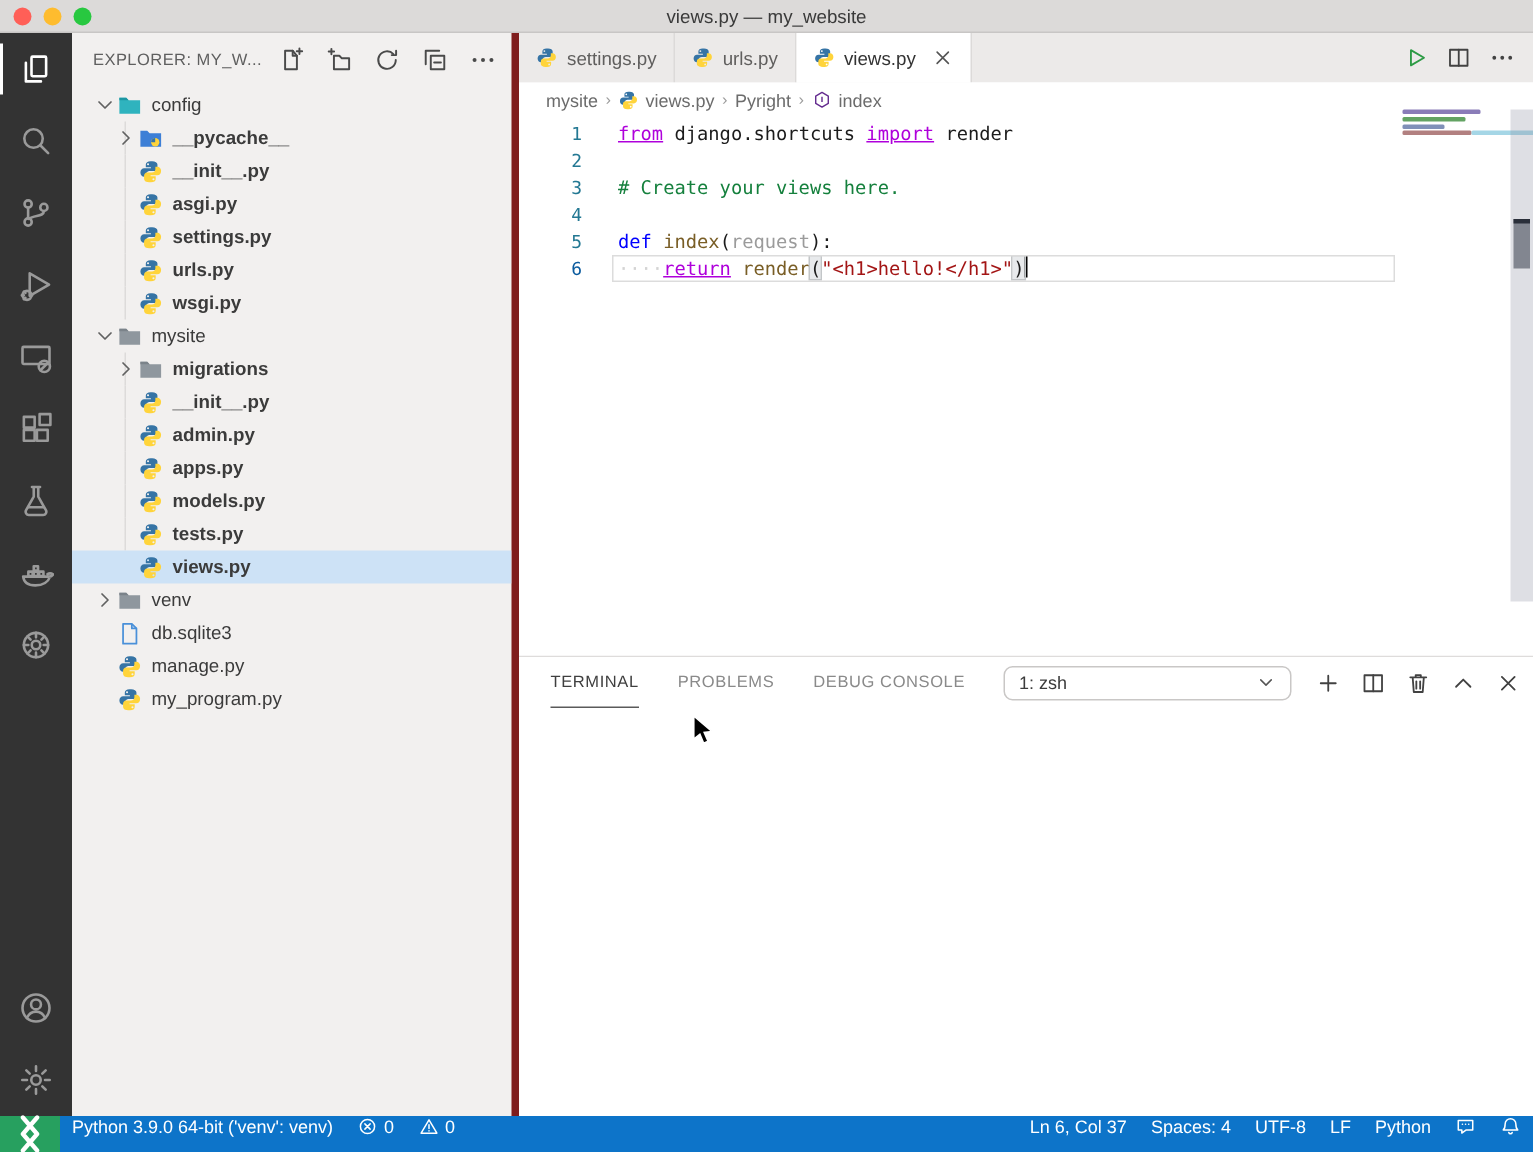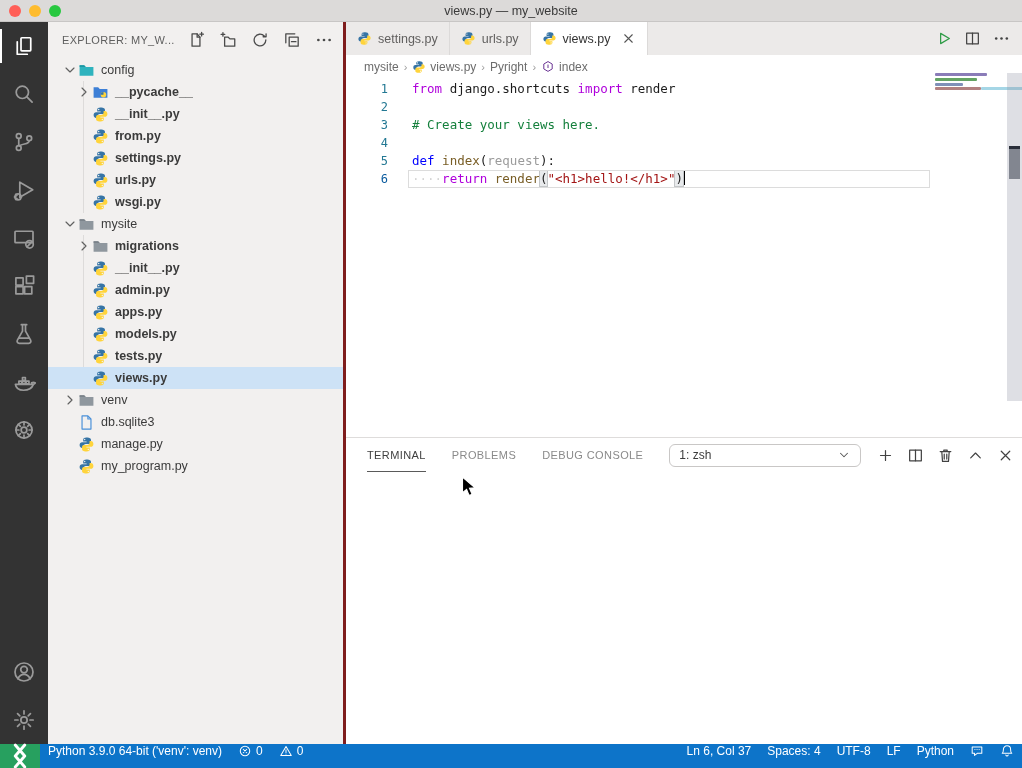--- a/index.html
+++ b/index.html
@@ -19,21 +19,21 @@
 
   
   .activitybar { width:48px; background:#333333; display:flex; flex-direction:column; flex:none; }
   .ab-item { height:48px; display:flex; align-items:center; justify-content:center; color:#9a9a9a; position:relative; cursor:pointer; }
   .ab-item .ic { width:24px; height:24px; }
   .ab-item.active { color:#ffffff; }
   .ab-item.active::before { content:''; position:absolute; left:0; top:7px; bottom:7px; width:2px; background:#fff; }
   .ab-spacer { flex:1; }
 
   
-  .sidebar { width:298px; background:#f2f0ef; border-right:3px solid #7f1d1d; display:flex; flex-direction:column; flex:none; }
+  .sidebar { width:298px; background:#f2f0ef; border-right:5px solid #7f1d1d; display:flex; flex-direction:column; flex:none; }
   .sb-header { height:35px; display:flex; align-items:center; padding:0 10px 0 14px; flex:none; }
   .sb-title { font-size:11px; color:#5f5f5f; letter-spacing:.3px; flex:1; white-space:nowrap; overflow:hidden; }
   .sb-actions { display:flex; gap:14px; color:#4a4a4a; }
   .sb-action { width:18px; height:18px; cursor:pointer; }
   .tree { flex:1; overflow:hidden; padding-top:2px; }
   .tree-row { height:22px; display:flex; align-items:center; padding-left:14px; cursor:pointer; white-space:nowrap; }
   .tree-row.lvl1 { padding-left:28px; background:linear-gradient(#dddbda,#dddbda) no-repeat 35px 0 / 1px 100%;font-weight:bold; }
   .tree-row.selected { background:#cde2f6; }
   .tw { width:16px; height:16px; flex:none; color:#616161; }
   .tree-ic { width:17px; height:17px; margin-right:6px; flex:none; }
@@ -56,21 +56,21 @@
   .bc-sep { color:#9c9c9c; font-size:11px; }
   .bc-ic { width:14px; height:14px; }
 
   
   .code-area { flex:1; position:relative; display:flex; font-family:"DejaVu Sans Mono",monospace; font-size:12.5px; line-height:18px; background:#fff; }
   .gutter { width:46px; padding-top:2px; text-align:right; flex:none; }
   .ln { height:18px; padding-right:4px; color:#237893; font-size:12px; }
   .ln.active { color:#0b5b9e; }
   .code { padding:2px 0 0 20px; flex:1; position:relative; }
   .cl { height:18px; white-space:pre; }
-  .kw  { color:#af00db; }
+  .kw  { color:#af00db;text-decoration:underline; }
   .kwb { color:#0000ff; }
   .cm  { color:#15803d; }
   .str { color:#a31515; }
   .fn  { color:#795e26; }
   .prm { color:#9b9b9b; }
   .pl  { color:#1c1c1c; }
   .ws  { color:#d4d4d4; }
   .brk { background:#e8eaec; outline:1px solid #c3c6c8; }
   .caret { display:inline-block; width:2px; height:15px; background:#000; vertical-align:-2px; }
   .cur-box { position:absolute; left:62px; right:92px; top:92px; height:18px; border:1px solid #dcdcdc; pointer-events:none; }
@@ -298,21 +298,21 @@
           <span class="tree-label">__init__.py</span>
         </div>
         <div class="tree-row lvl1">
           <span class="tw"></span>
           <span class="ic tree-ic">
             <svg viewBox="0 0 16 16">
               <path fill="#3674a5" d="M7.9 1.4c-1.9 0-3 .8-3 2.1v1.7h3.2v.6H3.9c-1.4 0-2.4 1-2.4 2.7 0 1.6 1 2.7 2.4 2.7h1.2V9.6c0-1.2 1-2.1 2.2-2.1h3c1 0 1.9-.9 1.9-2V3.5c0-1.2-1.4-2.1-3.3-2.1zM6.3 2.6a.66.66 0 110 1.32.66.66 0 010-1.32z"></path>
               <path fill="#ffd43b" d="M8.1 14.6c1.9 0 3-.8 3-2.1v-1.7H7.9v-.6h4.2c1.4 0 2.4-1 2.4-2.7 0-1.6-1-2.7-2.4-2.7h-1.2v1.6c0 1.2-1 2.1-2.2 2.1h-3c-1 0-1.9.9-1.9 2v2c0 1.2 1.4 2.1 3.3 2.1zm1.6-1.2a.66.66 0 110-1.32.66.66 0 010 1.32z"></path>
             </svg>
           </span>
-          <span class="tree-label">from.py</span>
+          <span class="tree-label">asgi.py</span>
         </div>
         <div class="tree-row lvl1">
           <span class="tw"></span>
           <span class="ic tree-ic">
             <svg viewBox="0 0 16 16">
               <path fill="#3674a5" d="M7.9 1.4c-1.9 0-3 .8-3 2.1v1.7h3.2v.6H3.9c-1.4 0-2.4 1-2.4 2.7 0 1.6 1 2.7 2.4 2.7h1.2V9.6c0-1.2 1-2.1 2.2-2.1h3c1 0 1.9-.9 1.9-2V3.5c0-1.2-1.4-2.1-3.3-2.1zM6.3 2.6a.66.66 0 110 1.32.66.66 0 010-1.32z"></path>
               <path fill="#ffd43b" d="M8.1 14.6c1.9 0 3-.8 3-2.1v-1.7H7.9v-.6h4.2c1.4 0 2.4-1 2.4-2.7 0-1.6-1-2.7-2.4-2.7h-1.2v1.6c0 1.2-1 2.1-2.2 2.1h-3c-1 0-1.9.9-1.9 2v2c0 1.2 1.4 2.1 3.3 2.1zm1.6-1.2a.66.66 0 110-1.32.66.66 0 010 1.32z"></path>
             </svg>
           </span>
           <span class="tree-label">settings.py</span>

